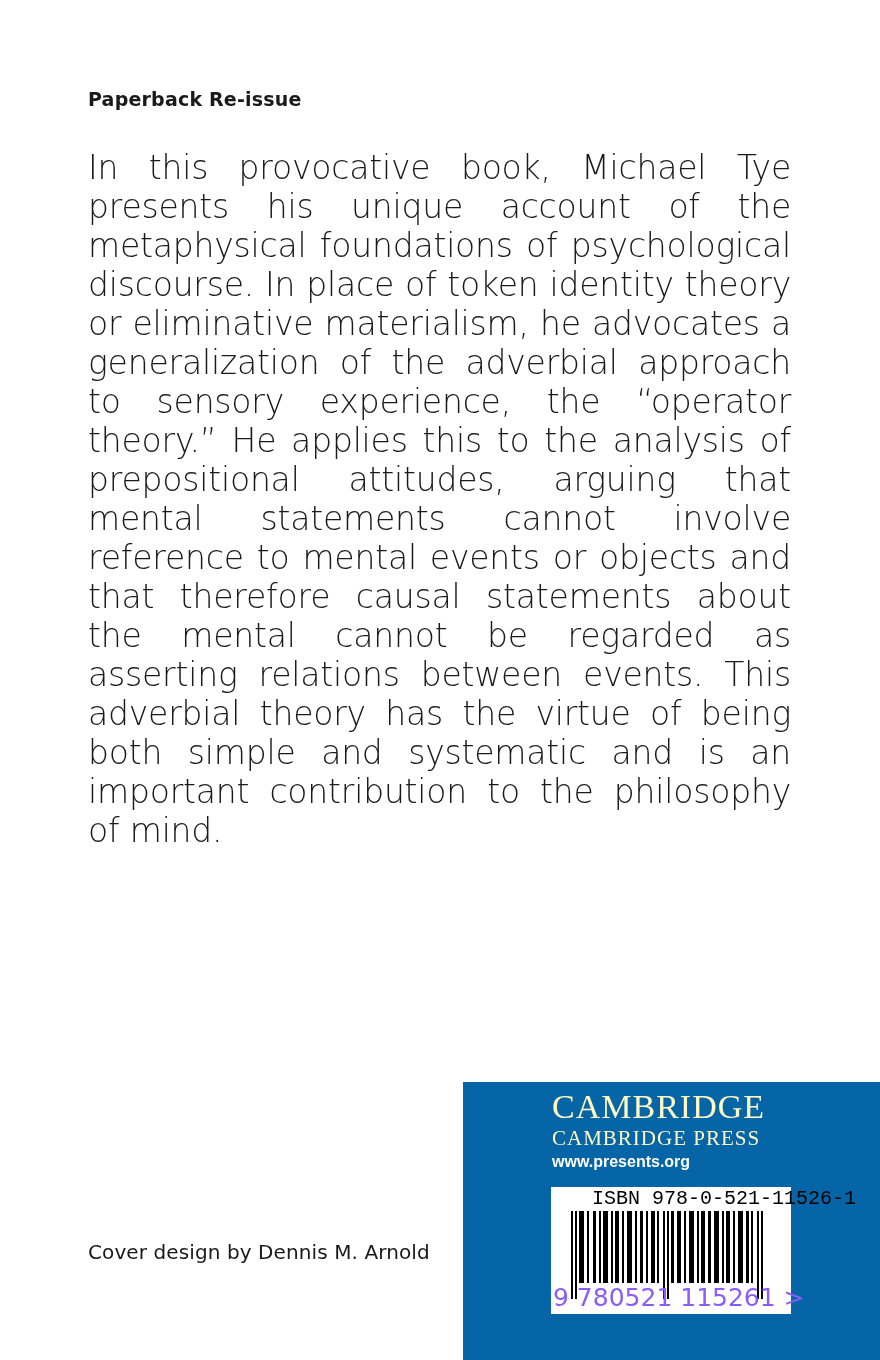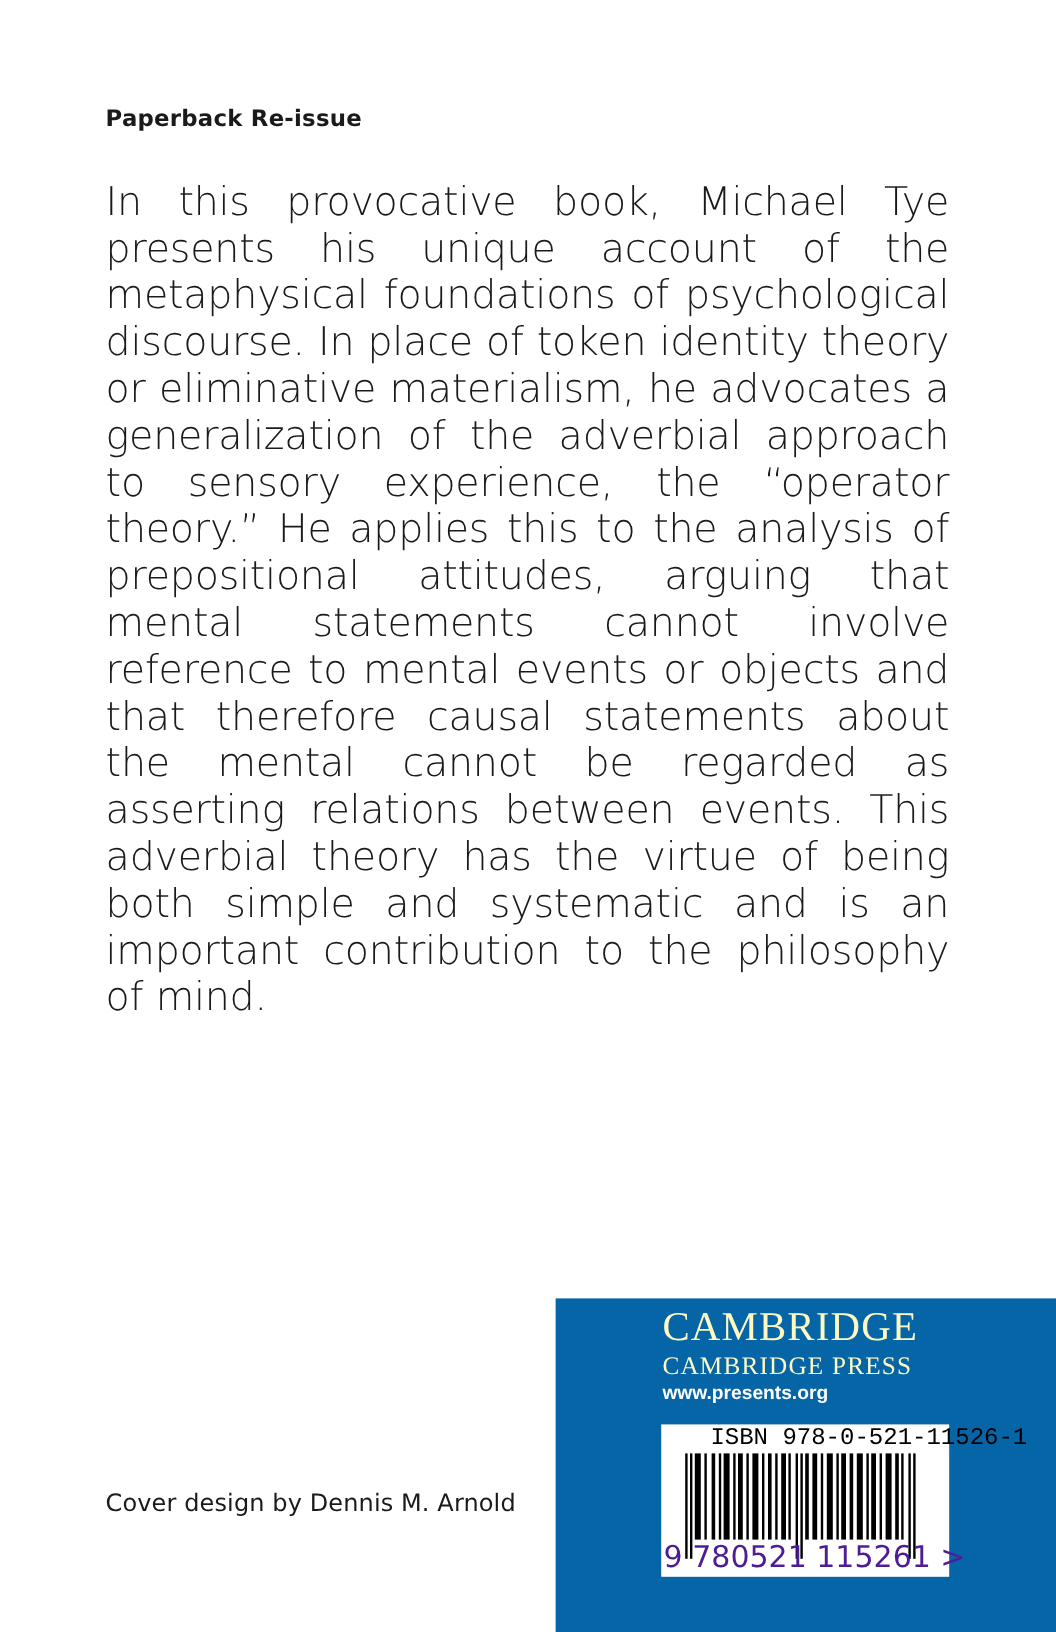--- a/index.html
+++ b/index.html
@@ -39,21 +39,21 @@
     position: absolute; left: 88px; top: 105px; width: 240px; height: 127px;
     background: #ffffff;
   }
   .isbn-label {
     position: absolute; left: 3px; top: 0; font-family: "Liberation Mono", monospace;
     font-size: 20px; color: #000; white-space: nowrap; margin-left: 38px;
   }
   .bars { position: absolute; left: 0; top: 24px; width: 240px; height: 100px; }
   .ean {
     position: absolute; left: 2px; top: 96px; font-family: "DejaVu Sans", sans-serif;
-    font-size: 25px; color: #4c1d95; background: transparent; white-space: pre;
+    font-size: 25px; color: #8b5cf6; background: transparent; white-space: pre;
   }
 </style>
 </head>
 <body>
 
 <div class="heading">Paperback Re-issue</div>
 
 <p class="blurb" style="margin:0">In this provocative book, Michael Tye presents his unique account of the metaphysical foundations of psychological discourse. In place of token identity theory or eliminative materialism, he advocates a generalization of the adverbial approach to sensory experience, the “operator theory.” He applies this to the analysis of prepositional attitudes, arguing that mental statements cannot involve reference to mental events or objects and that therefore causal statements about the mental cannot be regarded as asserting relations between events. This adverbial theory has the virtue of being both simple and systematic and is an important contribution to the philosophy of mind.</p>
 
 <div class="credit">Cover design by Dennis M. Arnold</div>

